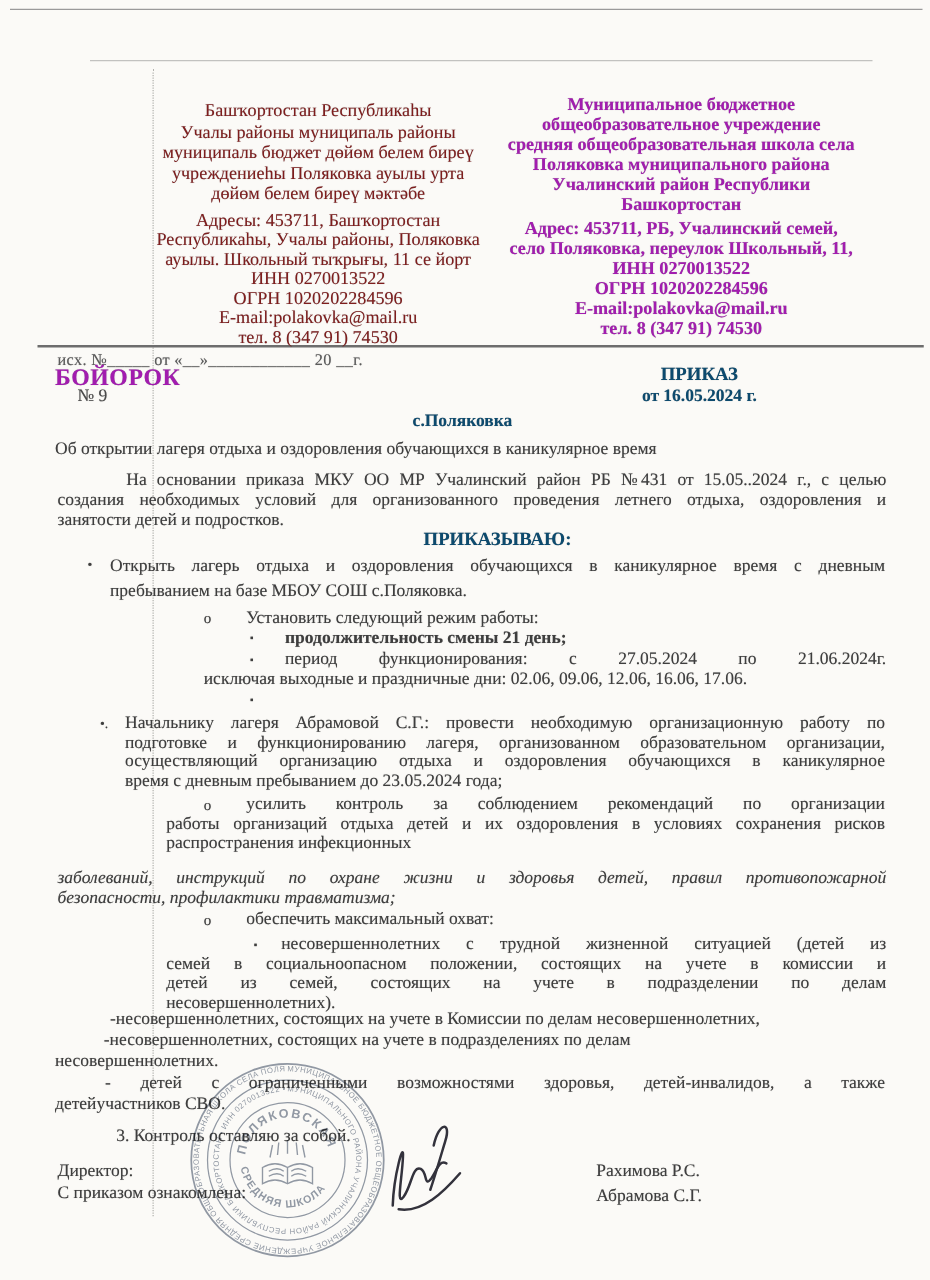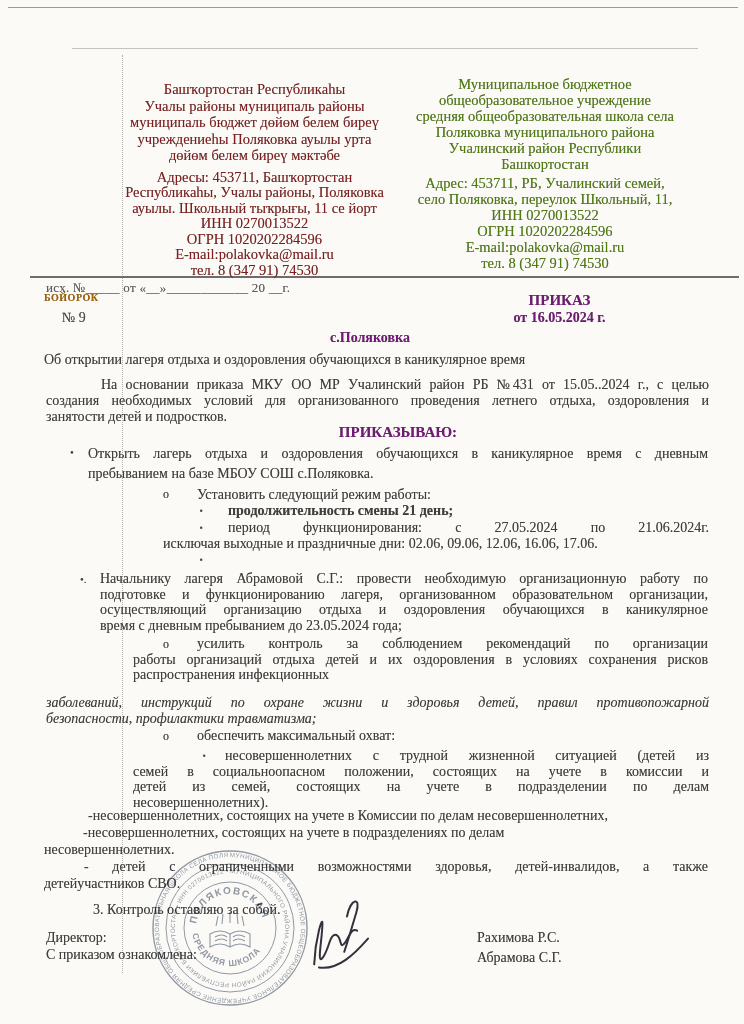--- a/index.html
+++ b/index.html
@@ -5,25 +5,25 @@
   html,body{margin:0;padding:0;background:#e8e8e6;}
   .page{
     position:relative;width:744px;height:1024px;margin:0 auto;
     background:#fbfaf7;overflow:hidden;
     font-family:"Liberation Serif","DejaVu Serif",serif;
     color:#3e3e3e;font-size:14px;
     text-shadow:0 0 .6px rgba(70,70,70,.5);
   }
   .abs{position:absolute;}
   .c{text-align:center;}
-  .b{font-weight:bold;color:#701a75;}
+  .b{font-weight:bold;color:#0c4a6e;}
   .spread{text-align:justify;text-align-last:justify;word-spacing:2px;}
   .hl{left:62px;top:81px;width:385px;font-size:14.5px;line-height:16.5px;color:#7f1d1d;}
   .hl .addr{margin-top:6px;line-height:15.5px;}
-  .hr2{left:385px;top:76px;width:320px;font-size:14.5px;line-height:16px;color:#4d7c0f;}
+  .hr2{left:385px;top:76px;width:320px;font-size:14.5px;line-height:16px;color:#a21caf;font-weight:bold;}
   .hr2 .addr{margin-top:3px;}
   .fold1{left:8px;top:7px;width:730px;height:1px;background:#9a9a9a;}
   .fold2{left:72px;top:48px;width:626px;height:1px;background:#c2c2c0;}
   .vfold{left:122px;top:55px;height:918px;width:0;border-left:1px dotted #b3b2ae;}
   .rule{left:30px;top:276px;width:709px;height:2px;background:#6d6d6d;}
   .ref{left:46px;top:280px;font-size:13px;color:#5c5c5c;letter-spacing:.3px;}
   .bullet{position:absolute;color:#3e3e3e;}
   svg text{text-shadow:none;}
   .stamp{left:148px;top:846px;mix-blend-mode:multiply;opacity:.9;}
   .sig{left:293px;top:893px;mix-blend-mode:multiply;}
@@ -66,21 +66,21 @@
       <div>Адрес: 453711,  РБ,  Учалинский семей,</div>
       <div>село Поляковка, переулок Школьный, 11,</div>
       <div>ИНН 0270013522</div>
       <div>ОГРН 1020202284596</div>
       <div>E-mail:polakovka@mail.ru</div>
       <div>тел. 8 (347 91) 74530</div>
     </div>
   </div>
 
   <div class="abs ref">исх. №_____ от «__»____________ 20 __г.</div>
-  <div class="abs b" style="left:44px;top:292px;font-size:10px;letter-spacing:.5px;color:#a16207;text-align:center;">БОЙОРОК</div>
+  <div class="abs b" style="left:44px;top:292px;font-size:19px;letter-spacing:.5px;color:#a21caf;text-align:center;">БОЙОРОК</div>
   <div class="abs" style="left:62px;top:310px;color:#4a4a4a;">№ 9</div>
   <div class="abs b c" style="left:497px;top:292px;width:125px;font-size:15px;">ПРИКАЗ</div>
   <div class="abs b c" style="left:497px;top:310px;width:125px;">от 16.05.2024 г.</div>
 
   <div class="abs b c" style="left:20px;top:330px;width:700px;">с.Поляковка</div>
   <div class="abs" style="left:44px;top:352px;">Об открытии лагеря отдыха и оздоровления обучающихся в каникулярное время</div>
 
   <div class="abs" style="left:46px;top:377px;width:663px;line-height:16px;">
     <div class="spread" style="padding-left:55px;box-sizing:border-box;">На основании приказа МКУ ОО МР Учалинский район РБ №431 от 15.05..2024 г., с целью</div>
     <div class="spread">создания необходимых условий для организованного проведения летнего отдыха, оздоровления и</div>

